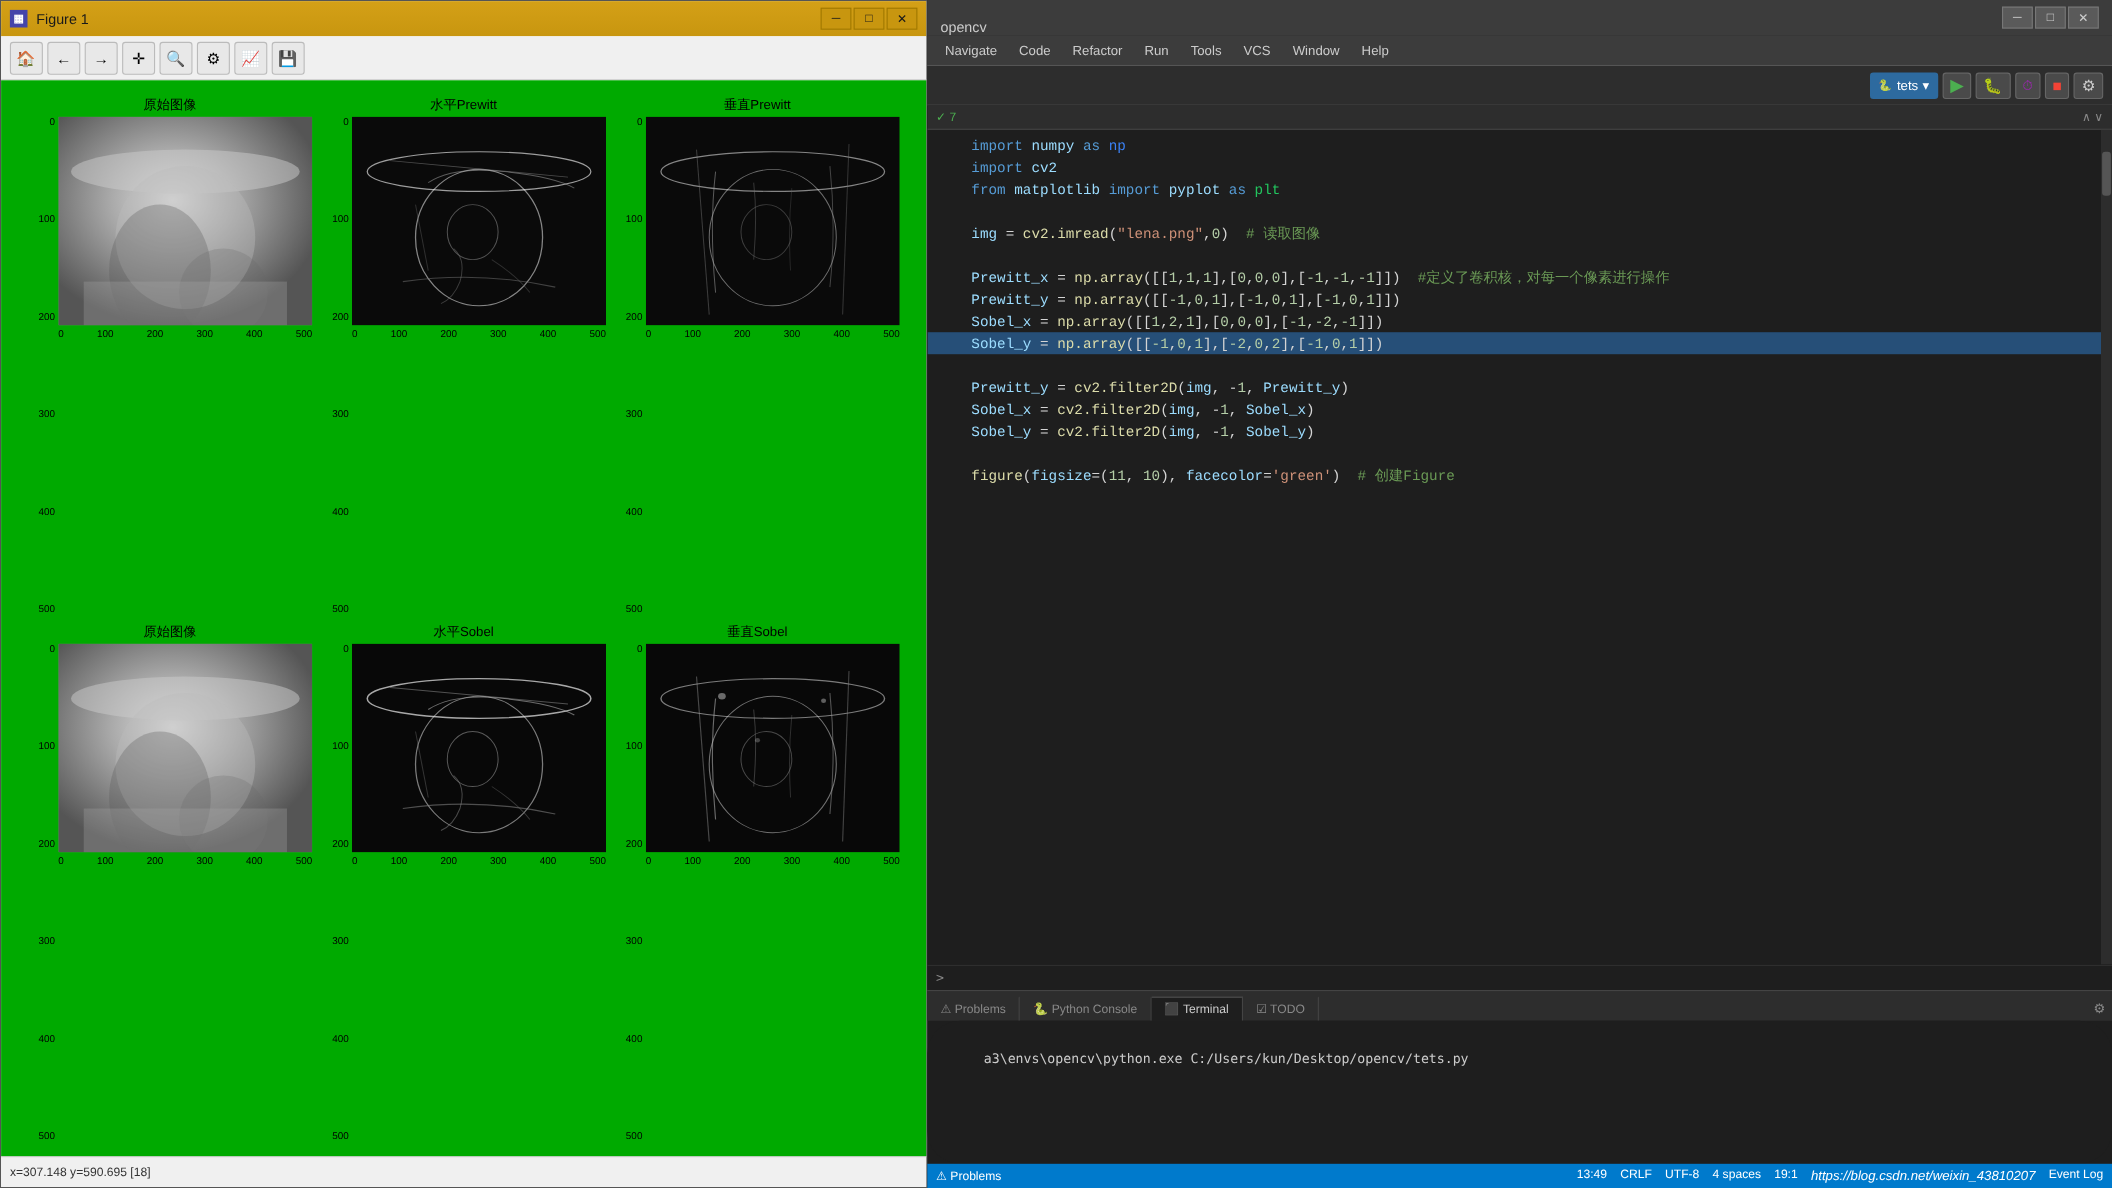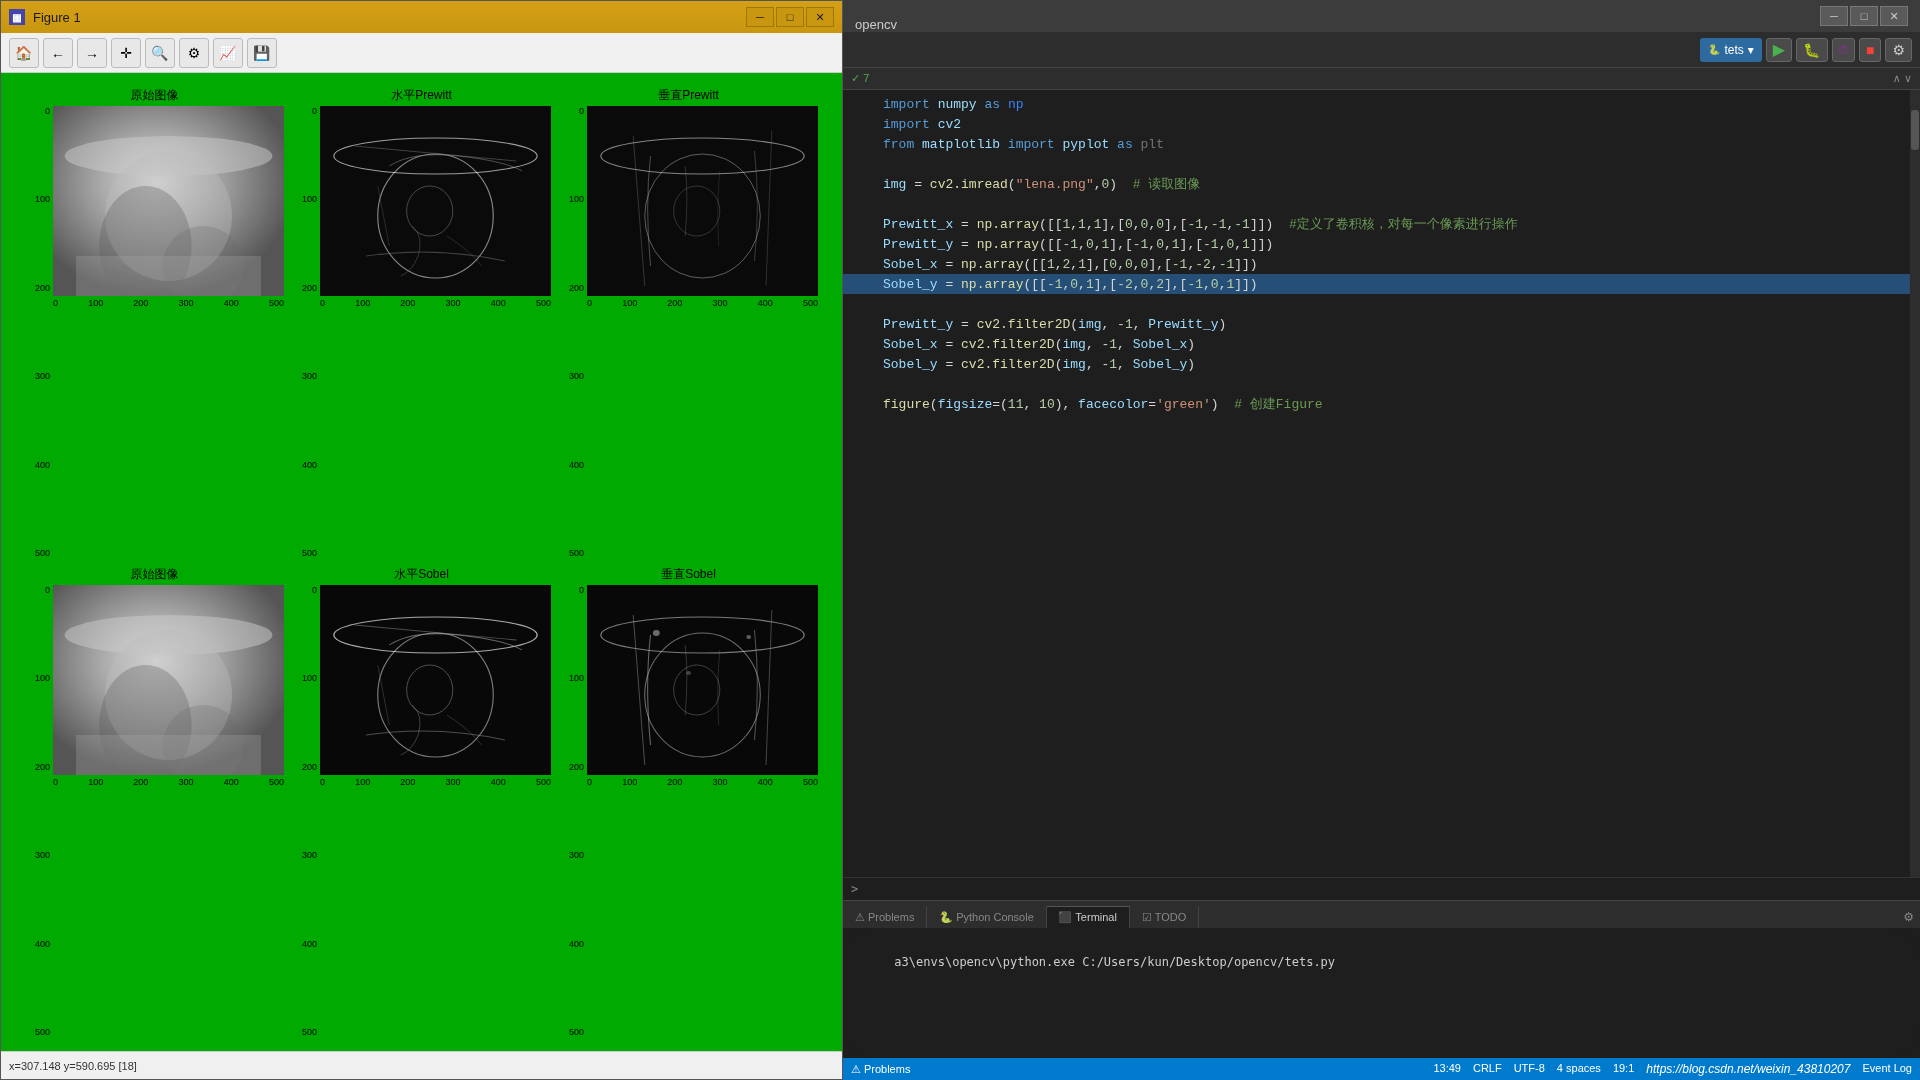--- a/index.html
+++ b/index.html
@@ -670,20 +670,30 @@
 
   <div class="ide-title-bar">
     <span style="font-size:13px;color:#ccc;margin-top:16px;">opencv</span>
     <div class="ide-title-controls">
       <div class="ide-tb-btn">─</div>
       <div class="ide-tb-btn">□</div>
       <div class="ide-tb-btn close-btn">✕</div>
     </div>
   </div>
 
+  <div class="ide-menu-bar">
+    <div class="menu-item">Navigate</div>
+    <div class="menu-item">Code</div>
+    <div class="menu-item">Refactor</div>
+    <div class="menu-item">Run</div>
+    <div class="menu-item">Tools</div>
+    <div class="menu-item">VCS</div>
+    <div class="menu-item">Window</div>
+    <div class="menu-item">Help</div>
+  </div>
 
   <div class="ide-toolbar">
     <div class="run-config">
       <span style="font-size:10px;">🐍</span>
       <span>tets</span>
       <span>▾</span>
     </div>
     <div class="ide-tool-btn run-btn" style="color:#4caf50;font-size:16px;">▶</div>
     <div class="ide-tool-btn debug-btn" style="color:#ff9800;font-size:14px;">🐛</div>
     <div class="ide-tool-btn" style="color:#9c27b0;font-size:12px;">⏱</div>
@@ -701,21 +711,21 @@
       <div class="code-line">
         <span class="line-num"></span>
         <span class="line-content"><span class="kw">import</span> <span class="var">numpy</span> <span class="kw">as</span> <span style="color:#3b82f6;">np</span></span>
       </div>
       <div class="code-line">
         <span class="line-num"></span>
         <span class="line-content"><span class="kw">import</span> <span class="var">cv2</span></span>
       </div>
       <div class="code-line">
         <span class="line-num"></span>
-        <span class="line-content"><span class="kw">from</span> <span class="var">matplotlib</span> <span class="kw">import</span> <span class="var">pyplot</span> <span class="kw">as</span> <span style="color:#737373;">plt</span></span>
+        <span class="line-content"><span class="kw">from</span> <span class="var">matplotlib</span> <span class="kw">import</span> <span class="var">pyplot</span> <span class="kw">as</span> <span style="color:#22c55e;">plt</span></span>
       </div>
       <div class="code-line">
         <span class="line-num"></span>
         <span class="line-content"></span>
       </div>
       <div class="code-line">
         <span class="line-num"></span>
         <span class="line-content"><span style="color:#9cdcfe;">img</span> <span class="op">=</span> <span class="fn">cv2.imread</span><span class="op">(</span><span class="str">"lena.png"</span><span class="op">,</span><span class="num">0</span><span class="op">)</span>  <span class="cm"># 读取图像</span></span>
       </div>
       <div class="code-line">

